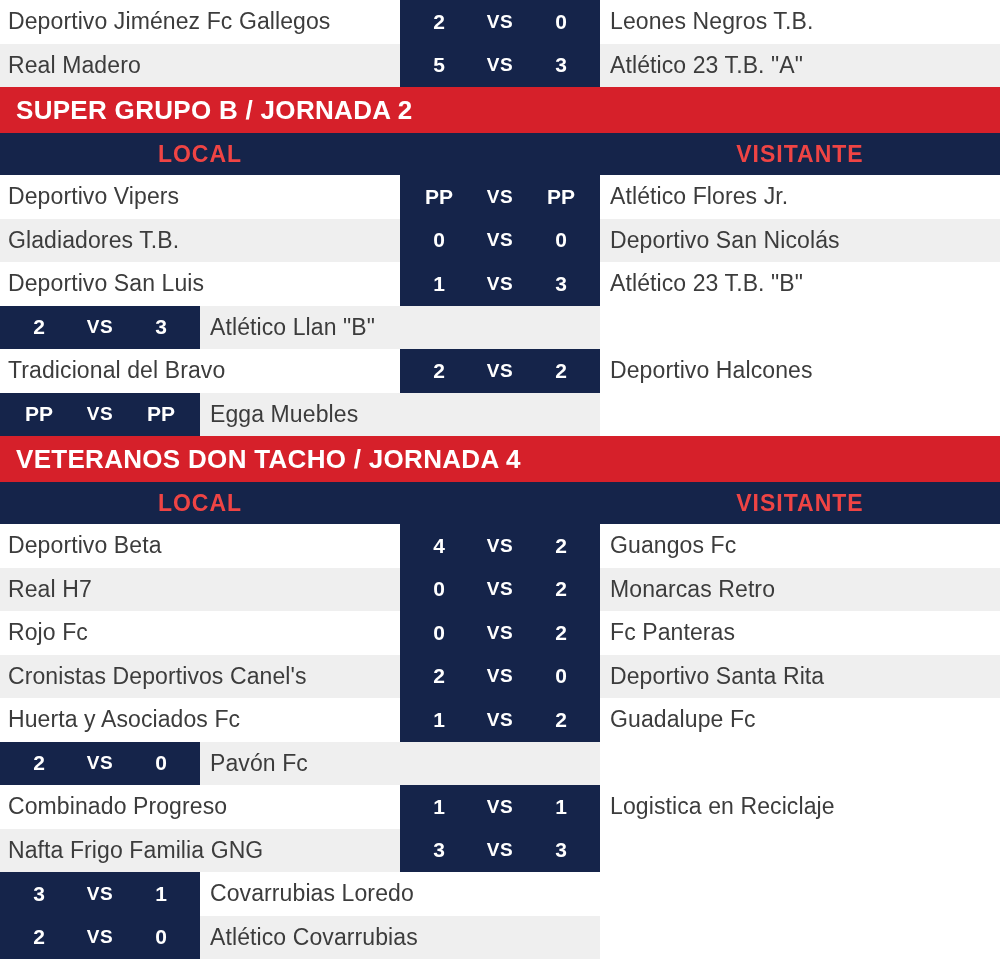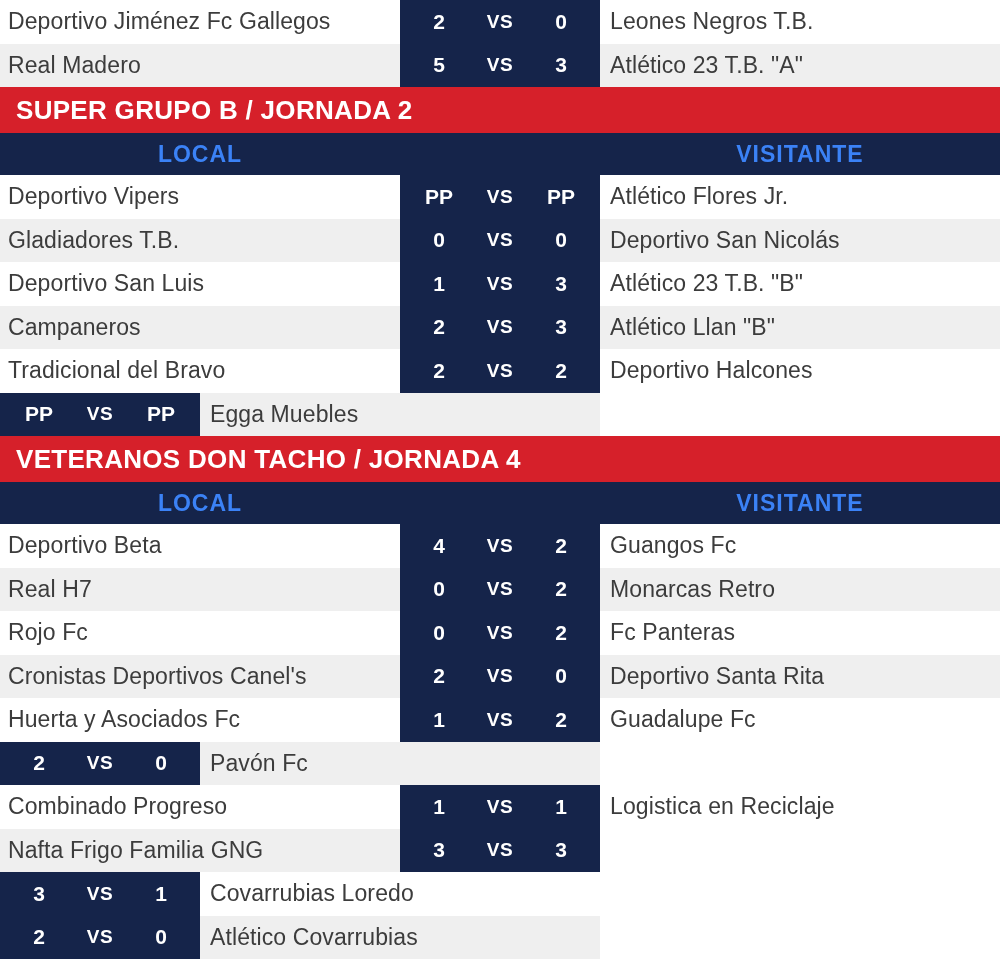--- a/index.html
+++ b/index.html
@@ -65,21 +65,21 @@
     font-size:26px;
     font-weight:bold;
     letter-spacing:0.3px;
   }
 
   
   .headrow {
     width:1000px;
     height:42px;
     background:#15244a;
-    color:#3b82f6;
+    color:#ef4444;
     display:flex;
     align-items:center;
     font-size:23px;
     font-weight:bold;
     letter-spacing:1px;
   }
   .headrow .h-local {
     flex:0 0 400px;
     text-align:center;
   }
@@ -143,21 +143,20 @@
   <div class="row odd">
     <div class="team home">Deportivo San Luis</div>
     <div class="score">
       <span class="num">1</span>
       <span class="vs">VS</span>
       <span class="num">3</span>
     </div>
     <div class="team away">Atlético 23 T.B. "B"</div>
   </div>
   <div class="row even">
-    <div class="team home">Campaneros</div>
     <div class="score">
       <span class="num">2</span>
       <span class="vs">VS</span>
       <span class="num">3</span>
     </div>
     <div class="team away">Atlético Llan "B"</div>
   </div>
   <div class="row odd">
     <div class="team home">Tradicional del Bravo</div>
     <div class="score">

